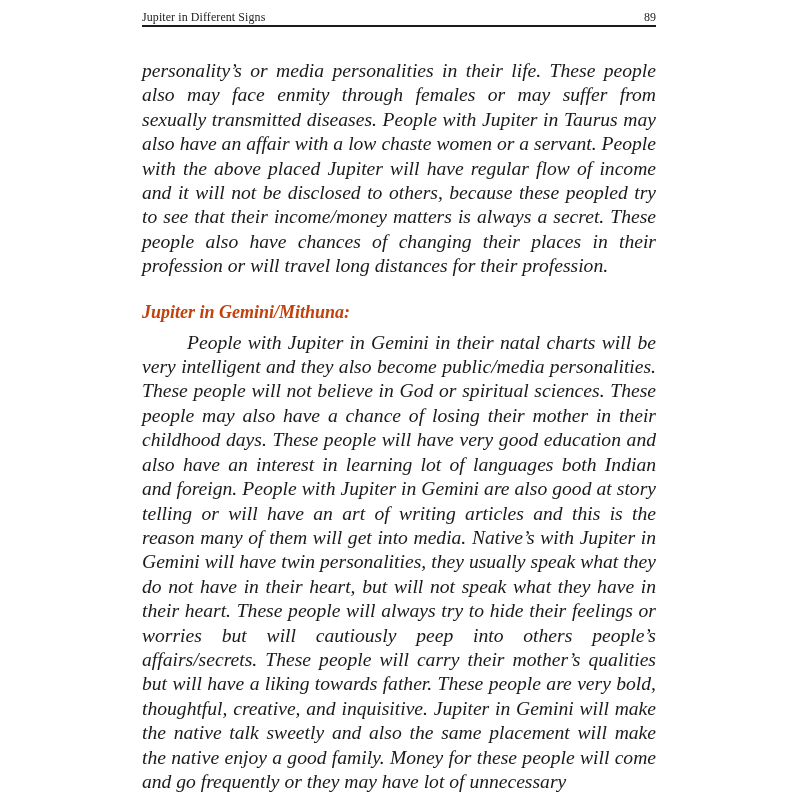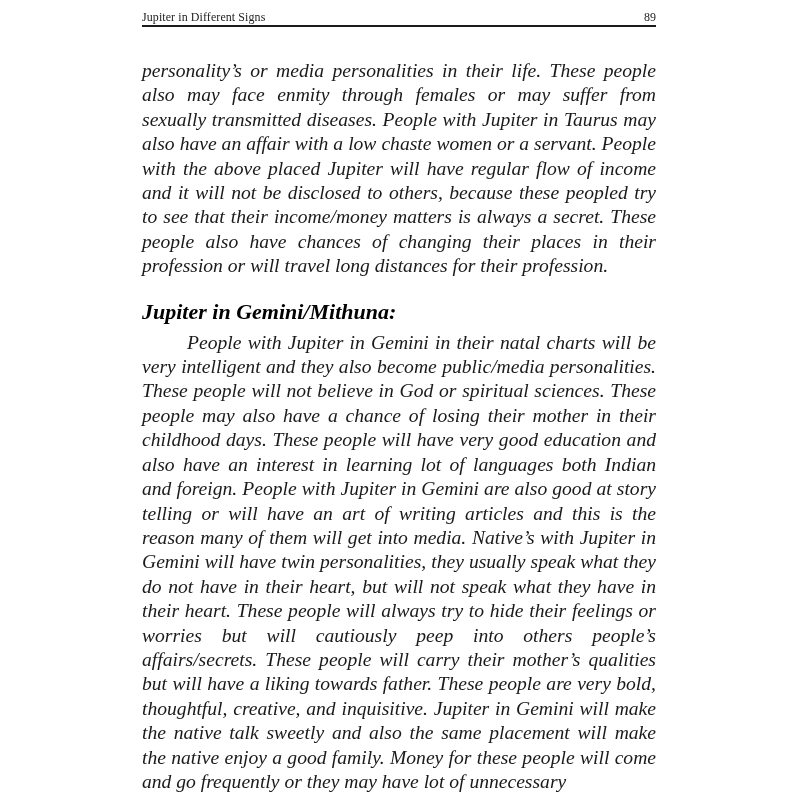--- a/index.html
+++ b/index.html
@@ -54,23 +54,23 @@
   .body-text p {
     margin: 0;
   }
   .para-continued {
     text-indent: 0;
   }
   .section-heading {
     margin: 19px 0 5px 0;
     font-family: "Liberation Serif", serif;
     font-weight: bold;
-    font-size: 22px;
+    font-size: 18px;
     line-height: 28px;
-    color: #000000;
+    color: #c2410c;
   }
   .para {
     text-indent: 45px;
   }
 </style>
 </head>
 <body>
 
 <div class="page">
   <div class="running-header">

